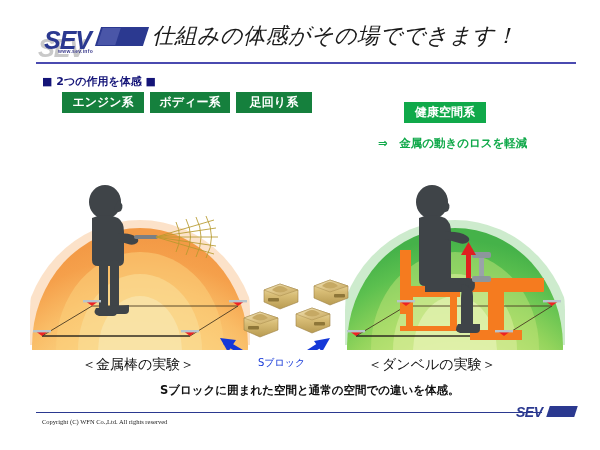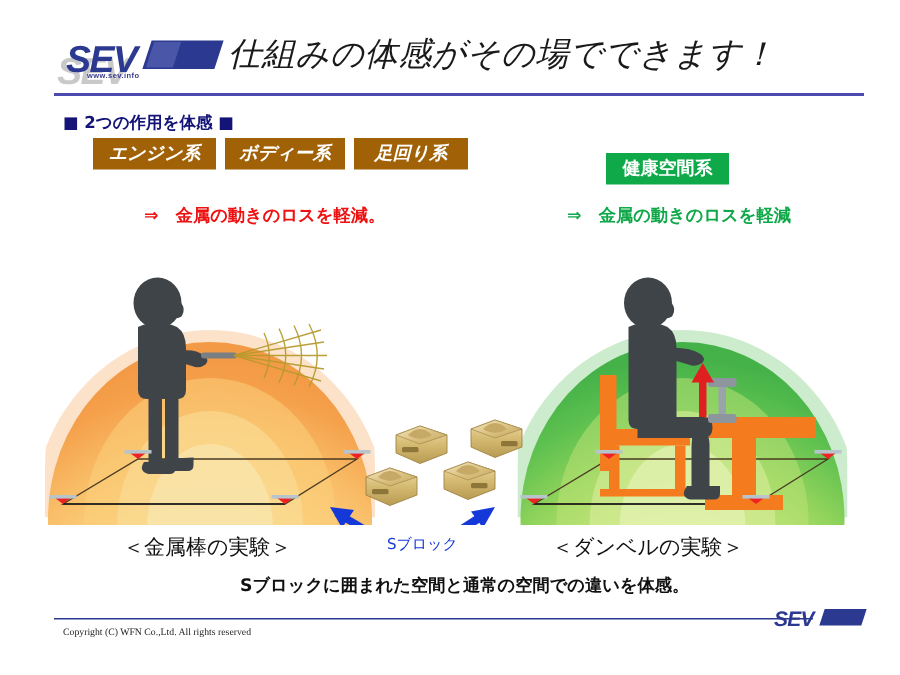--- a/index.html
+++ b/index.html
@@ -113,21 +113,21 @@
     position: absolute;
     height: 21px;
     line-height: 21px;
     text-align: center;
     color: #ffffff;
     font-size: 12px;
     font-weight: bold;
     white-space: nowrap;
     font-family: "DejaVu Sans", sans-serif;
   }
-  .tag.red { background: #a16207; font-style: italic; }
+  .tag.red { background: #15803d; }
   .tag.green { background: #10a94a; }
 
   #tag-engine  { left: 62px;  top: 92px; width: 82px; }
   #tag-body    { left: 150px; top: 92px; width: 80px; }
   #tag-footwork{ left: 236px; top: 92px; width: 76px; }
   #tag-health  { left: 404px; top: 92px; width: 82px; margin-top: 10px; }
 
   
   #effect-left {
     position: absolute;
@@ -261,21 +261,20 @@
   <div id="page-title">仕組みの体感がその場でできます！</div>
   <div id="header-rule"></div>
 
   <div id="section-label">■ 2つの作用を体感 ■</div>
 
   <div class="tag red" id="tag-engine">エンジン系</div>
   <div class="tag red" id="tag-body">ボディー系</div>
   <div class="tag red" id="tag-footwork">足回り系</div>
   <div class="tag green" id="tag-health">健康空間系</div>
 
-  <div id="effect-left">⇒　金属の動きのロスを軽減。</div>
   <div id="effect-right">⇒　金属の動きのロスを軽減</div>
 
   <svg id="illustration" viewBox="0 0 600 190">
     <defs>
       <clipPath id="clipLeftDome">
         <path d="M30 185 L30 150 A110 118 0 0 1 250 150 L250 185 Z"></path>
       </clipPath>
       <clipPath id="clipRightDome">
         <path d="M345 185 L345 150 A110 118 0 0 1 565 150 L565 185 Z"></path>
       </clipPath>

